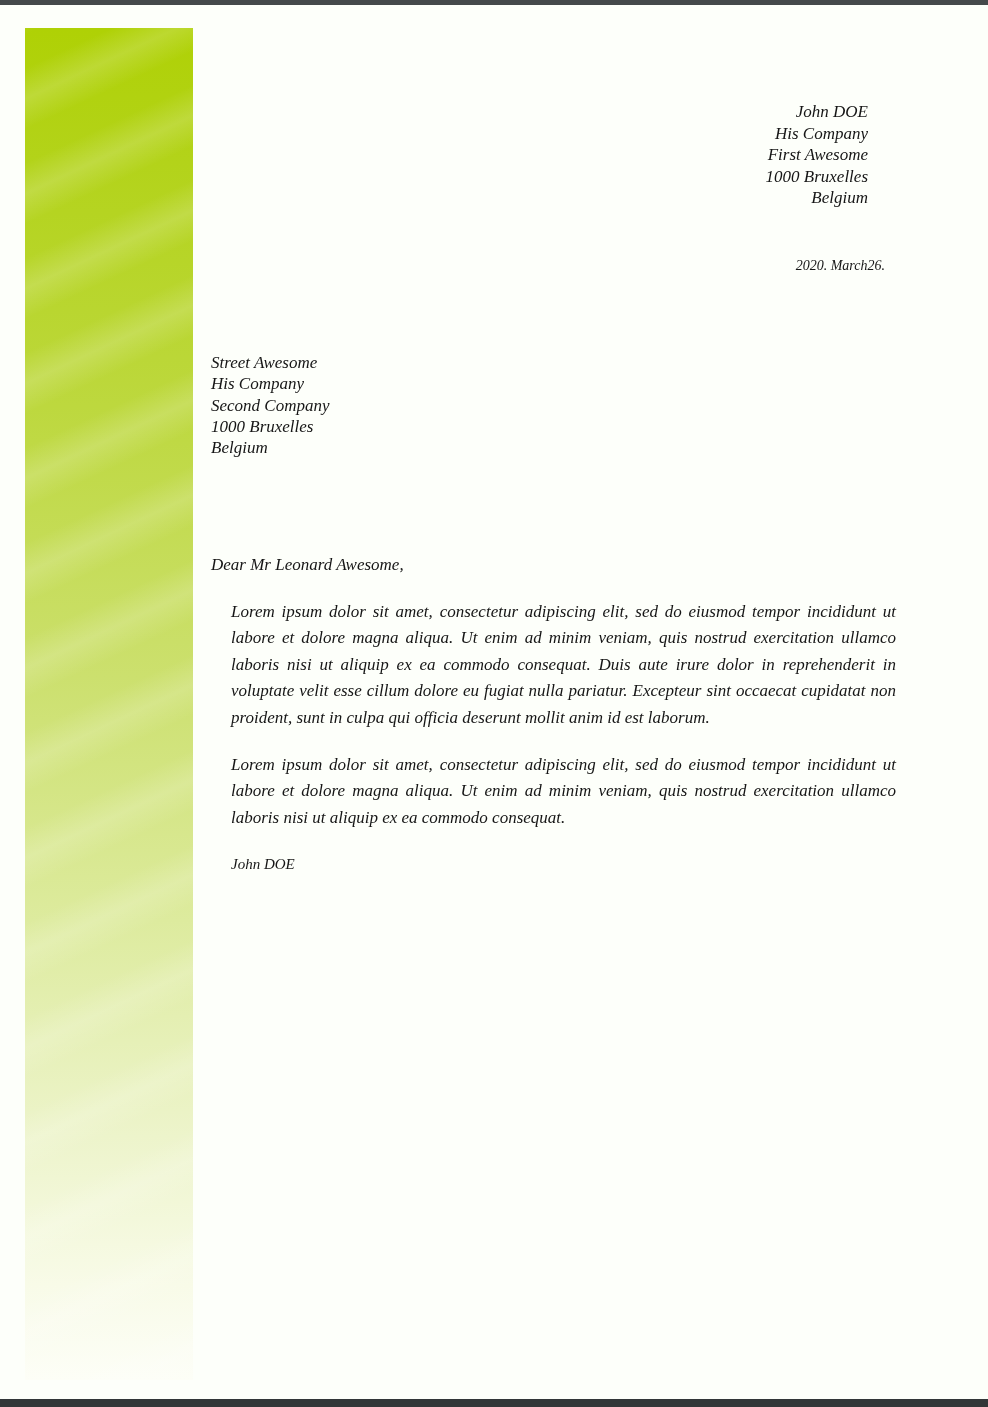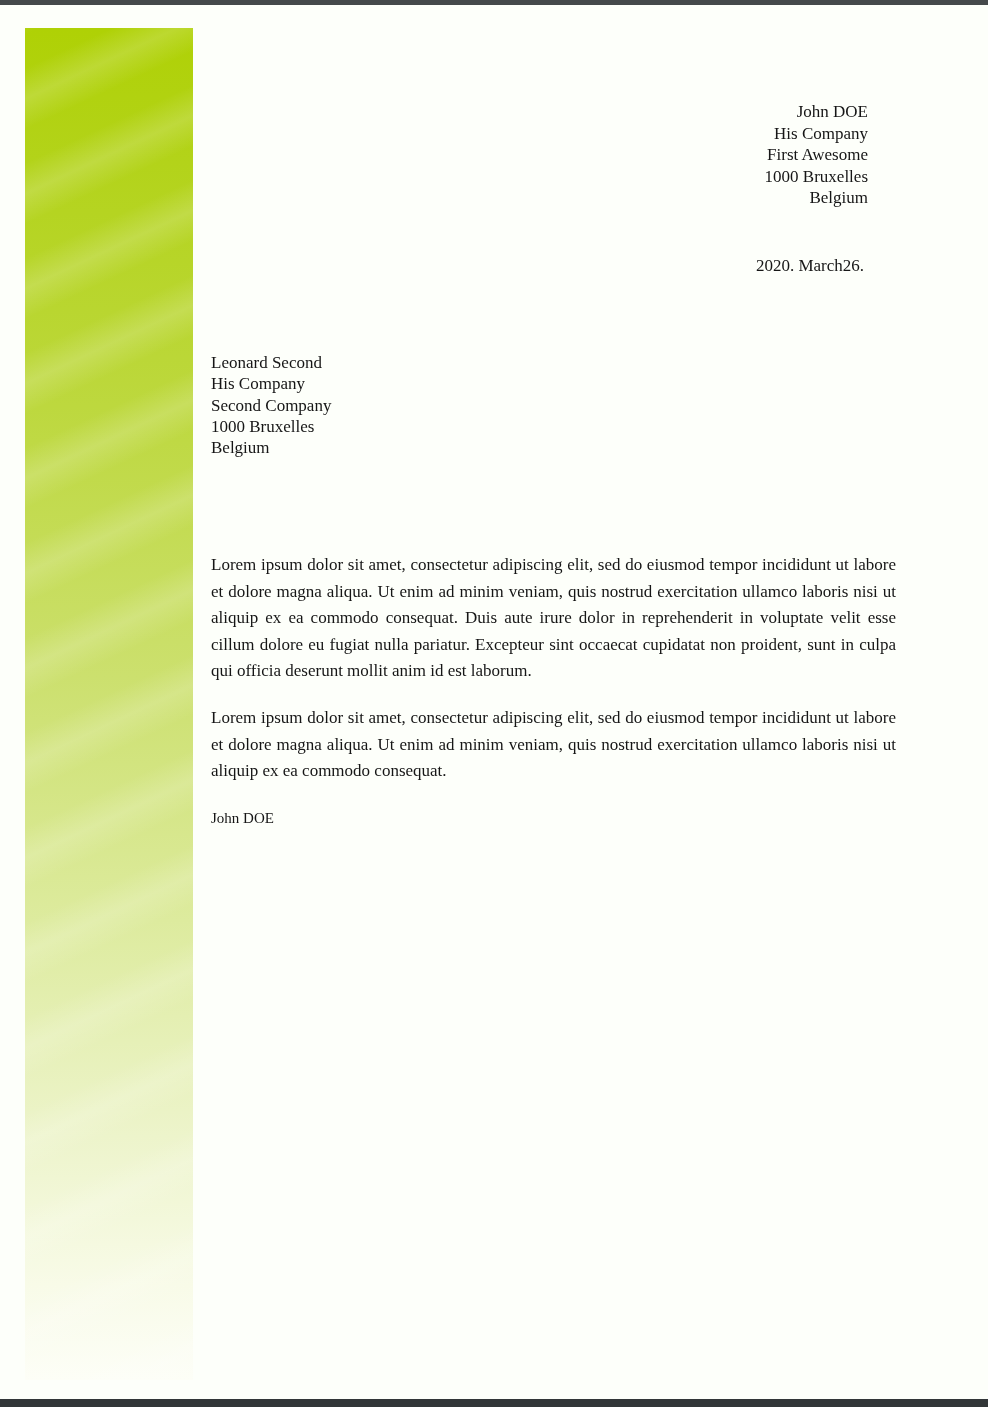--- a/index.html
+++ b/index.html
@@ -5,20 +5,21 @@
   html, body { margin: 0; padding: 0; background: #ffffff; }
 
   .page {
     position: relative;
     width: 988px;
     height: 1407px;
     background: var(--page_bg, #fdfffa);
     color: var(--text, #161616);
     font-family: "Liberation Serif", "DejaVu Serif", serif;
     overflow: hidden;
+    font-style: italic;
   }
 
   .top-bar {
     position: absolute;
     top: 0; left: 0;
     width: 100%; height: 5px;
     background: var(--top_bar, #45494b);
   }
 
   .bottom-bar {
@@ -53,22 +54,22 @@
     position: absolute;
     top: 101px; right: 120px;
     text-align: right;
     font-size: 17px;
     line-height: 21.5px;
     white-space: nowrap;
   }
 
   .date {
     position: absolute;
-    top: 255px; right: 124px;
-    font-size: 17px;
+    top: 255px; right: 103px;
+    font-size: 14px;
     line-height: 21.5px;
     white-space: nowrap;
   }
 
   .recipient {
     position: absolute;
     top: 352px; left: 211px;
     text-align: left;
     font-size: 17px;
     line-height: 21.3px;
@@ -77,21 +78,21 @@
 
   .letter-body {
     position: absolute;
     top: 552px; left: 211px;
     width: 685px;
     font-size: 17px;
     line-height: 26.6px;
   }
 
   .letter-body p { margin: 0; }
-  .letter-body p + p { margin-top: 20px; }
+  .letter-body p + p { margin-top: 20px; margin-left: 20px; }
 
   .para { text-align: justify; }
 
   .signature { font-size: 15px; }
 </style>
 </head>
 <body>
 
 <div class="page">
   <div class="top-bar"></div>
@@ -102,27 +103,28 @@
     <div>John DOE</div>
     <div>His Company</div>
     <div>First Awesome</div>
     <div>1000 Bruxelles</div>
     <div>Belgium</div>
   </div>
 
   <div class="date">2020. March26.</div>
 
   <div class="recipient">
-    <div>Leonard Second</div>
+    <div>Street Awesome</div>
     <div>His Company</div>
     <div>Second Company</div>
     <div>1000 Bruxelles</div>
     <div>Belgium</div>
   </div>
 
   <div class="letter-body">
+    <p class="salutation">Dear Mr Leonard Awesome,</p>
     <p class="para">Lorem ipsum dolor sit amet, consectetur adipiscing elit, sed do eiusmod tempor incididunt ut labore et dolore magna aliqua. Ut enim ad minim veniam, quis nostrud exercitation ullamco laboris nisi ut aliquip ex ea commodo consequat. Duis aute irure dolor in reprehenderit in voluptate velit esse cillum dolore eu fugiat nulla pariatur. Excepteur sint occaecat cupidatat non proident, sunt in culpa qui officia deserunt mollit anim id est laborum.</p>
     <p class="para">Lorem ipsum dolor sit amet, consectetur adipiscing elit, sed do eiusmod tempor incididunt ut labore et dolore magna aliqua. Ut enim ad minim veniam, quis nostrud exercitation ullamco laboris nisi ut aliquip ex ea commodo consequat.</p>
     <p class="signature">John DOE</p>
   </div>
 
   <div class="bottom-bar"></div>
 </div>
 
 </body></html>

